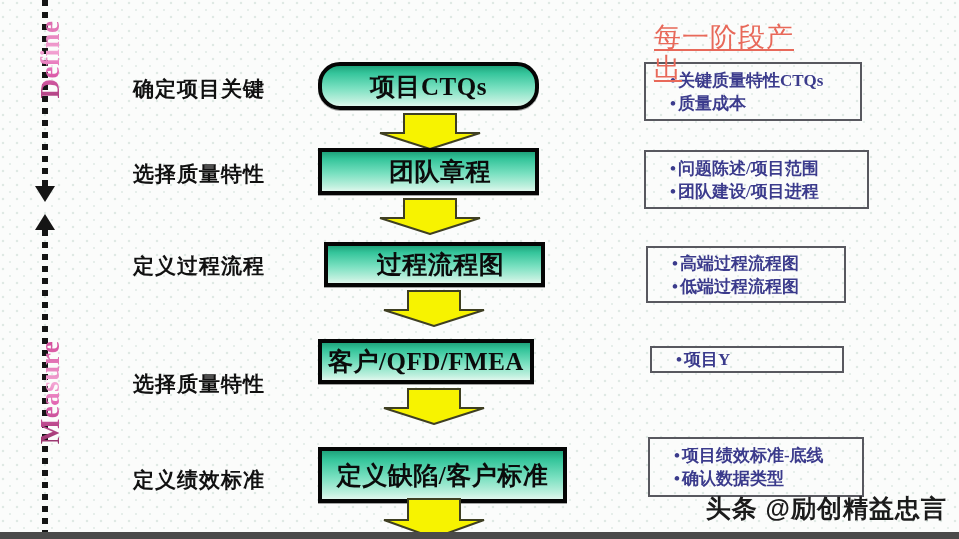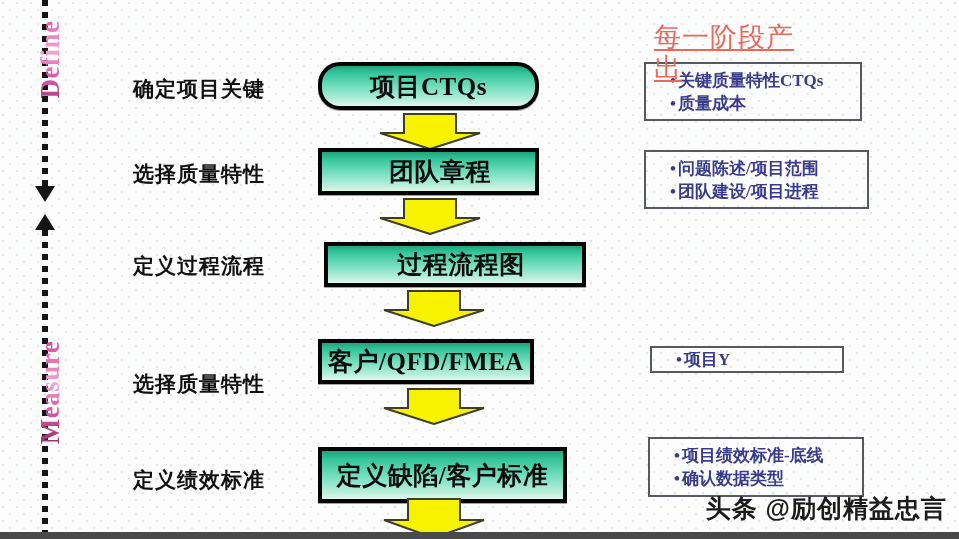--- a/index.html
+++ b/index.html
@@ -199,21 +199,21 @@
   <div class="green-box" style="left:318px; top:148px; width:221px; height:47px;padding-left:23px;">
     <span>团队章程</span>
   </div>
   <div class="arrow-down" style="left:378px; top:198px; height:37px;">
     <svg viewBox="0 0 104 37" preserveAspectRatio="none">
       <polygon points="26,1 78,1 78,20 102,20 52,36 2,20 26,20" fill="#f7f300" stroke="#3f3f22" stroke-width="2"></polygon>
     </svg>
   </div>
 
   <div class="step-label" style="left:133px; top:252px;">定义过程流程</div>
-  <div class="green-box" style="left:324px; top:242px; width:262px; height:45px;padding-left:12px;">
+  <div class="green-box" style="left:324px; top:242px; width:221px; height:45px;padding-left:12px;">
     <span>过程流程图</span>
   </div>
   <div class="arrow-down" style="left:382px; top:290px; height:37px;">
     <svg viewBox="0 0 104 37" preserveAspectRatio="none">
       <polygon points="26,1 78,1 78,20 102,20 52,36 2,20 26,20" fill="#f7f300" stroke="#3f3f22" stroke-width="2"></polygon>
     </svg>
   </div>
 
   <div class="step-label" style="left:133px; top:351px;margin-top:19px;">选择质量特性</div>
   <div class="green-box" style="left:318px; top:339px; width:216px; height:45px;">
@@ -240,20 +240,24 @@
   <div class="out-box" style="left:644px; top:62px; width:218px; height:59px;">
     <div class="out-line">关键质量特性CTQs</div>
     <div class="out-line">质量成本</div>
   </div>
 
   <div class="out-box" style="left:644px; top:150px; width:225px; height:59px;">
     <div class="out-line">问题陈述/项目范围</div>
     <div class="out-line">团队建设/项目进程</div>
   </div>
 
+  <div class="out-box" style="left:646px; top:246px; width:200px; height:57px;">
+    <div class="out-line">高端过程流程图</div>
+    <div class="out-line">低端过程流程图</div>
+  </div>
 
   <div class="out-box" style="left:650px; top:346px; width:194px; height:27px;">
     <div class="out-line">项目Y</div>
   </div>
 
   <div class="out-box" style="left:648px; top:437px; width:216px; height:60px;">
     <div class="out-line">项目绩效标准-底线</div>
     <div class="out-line">确认数据类型</div>
   </div>
 

